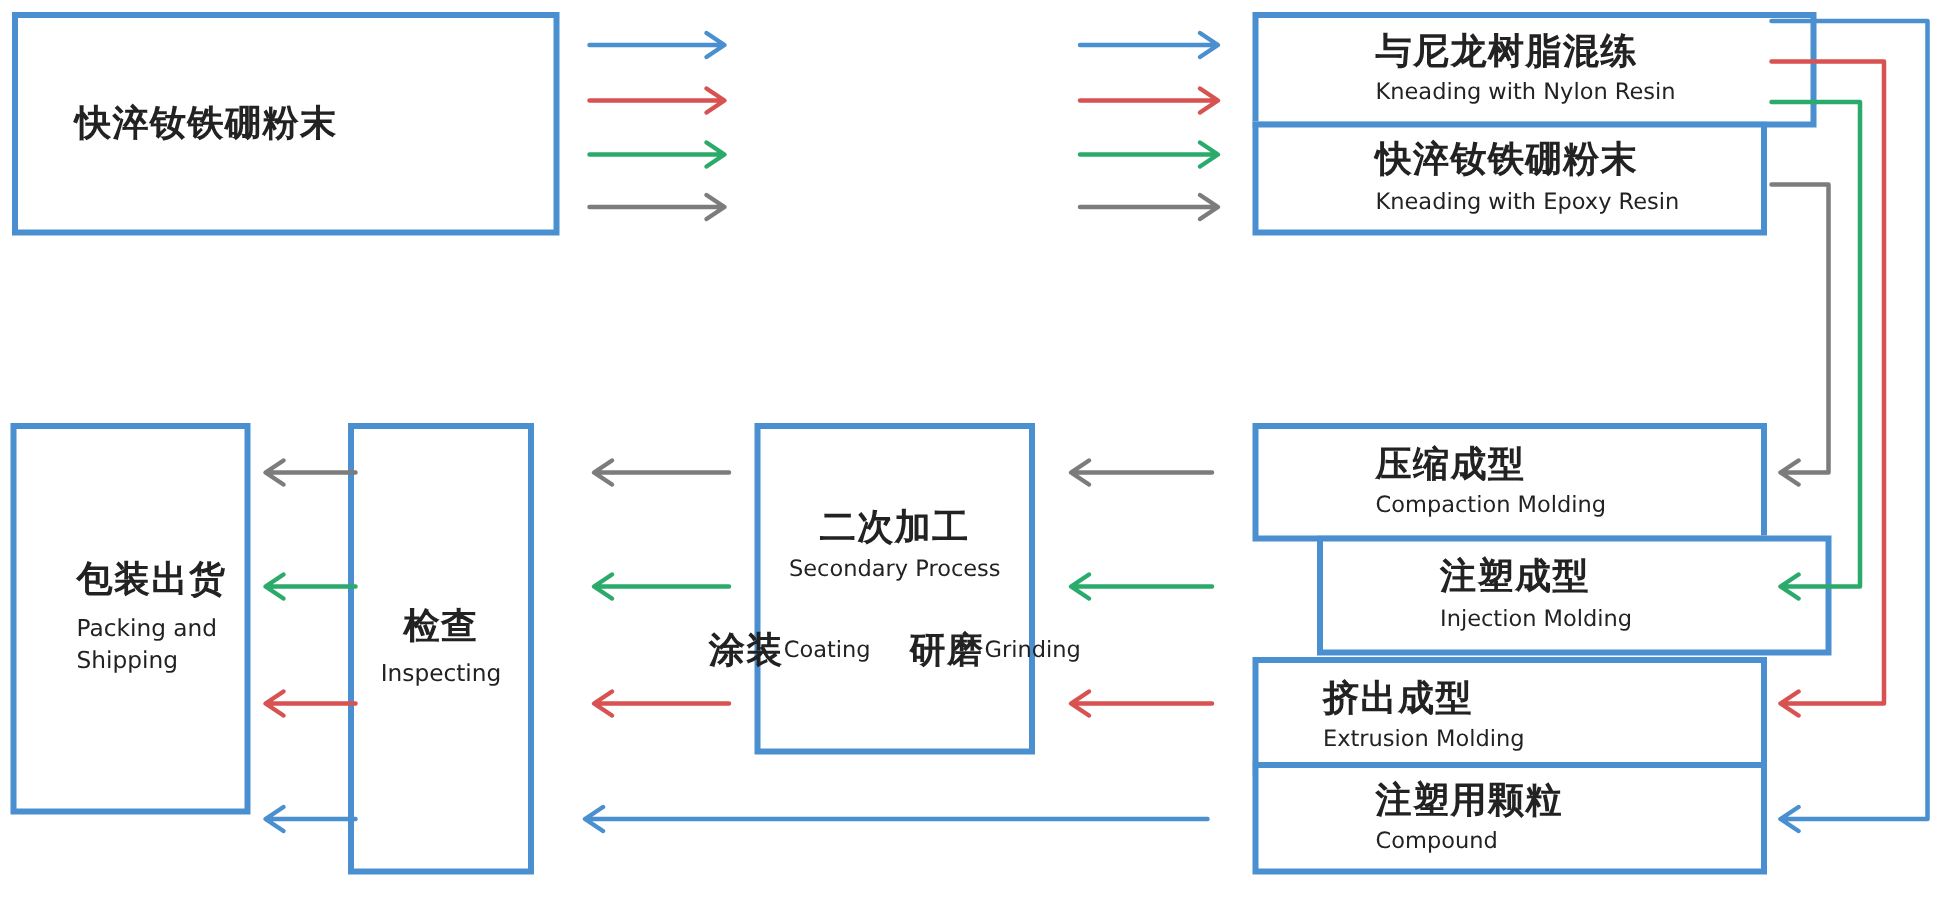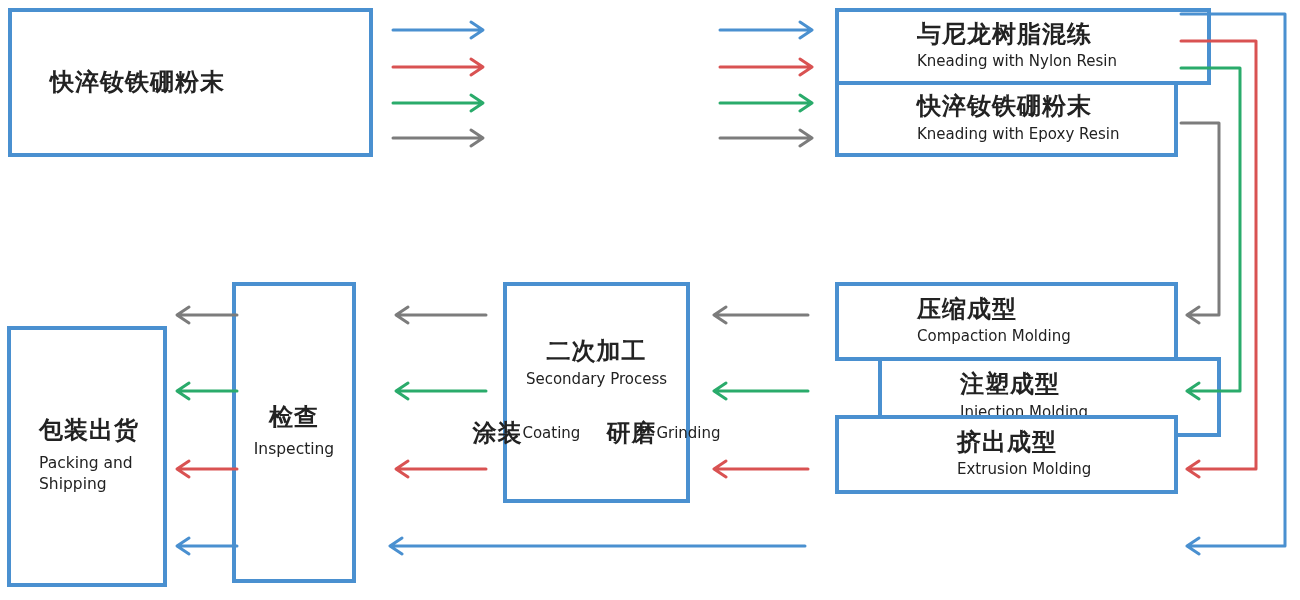--- a/index.html
+++ b/index.html
@@ -63,21 +63,21 @@
   <div class="box left" style="left:835px;top:8px;width:376px;height:77px;padding-left:78px;">
     <div class="zh">与尼龙树脂混练</div>
     <div class="en tight">Kneading with Nylon Resin</div>
   </div>
 
   <div class="box left" style="left:835px;top:81px;width:343px;height:76px;padding-left:78px;">
     <div class="zh">快淬钕铁硼粉末</div>
     <div class="en tight">Kneading with Epoxy Resin</div>
   </div>
 
-  <div class="box left" style="left:7px;top:282px;width:160px;height:261px;padding-left:28px;padding-right:6px;margin-top:44px;">
+  <div class="box left" style="left:7px;top:282px;width:160px;height:261px;padding-left:40px;padding-right:6px;">
     <div class="zh">包装出货</div>
     <div class="en" style="white-space:normal;">Packing and Shipping</div>
   </div>
 
   <div class="box center" style="left:232px;top:282px;width:124px;height:301px;">
     <div class="zh">检查</div>
     <div class="en">Inspecting</div>
   </div>
 
   <div class="box center" style="left:503px;top:282px;width:187px;height:221px;">
@@ -98,25 +98,29 @@
   <div class="box left" style="left:835px;top:282px;width:343px;height:79px;padding-left:78px;">
     <div class="zh">压缩成型</div>
     <div class="en tight">Compaction Molding</div>
   </div>
 
   <div class="box left" style="left:878px;top:357px;width:343px;height:80px;padding-left:78px;">
     <div class="zh">注塑成型</div>
     <div class="en tight">Injection Molding</div>
   </div>
 
-  <div class="box left" style="left:835px;top:415px;width:343px;height:79px;padding-left:118px;">
+  <div class="box left" style="left:835px;top:438px;width:343px;height:79px;padding-left:43px;">
     <div class="zh">挤出成型</div>
     <div class="en tight">Extrusion Molding</div>
   </div>
 
+  <div class="box left" style="left:835px;top:508px;width:343px;height:75px;padding-left:78px;">
+    <div class="zh">注塑用颗粒</div>
+    <div class="en tight">Compound</div>
+  </div>
 
   <svg id="connectors" width="1300" height="600" viewBox="0 0 1300 600">
 
     <path d="M393 30 H481 M471 22 L483 30 L471 38" stroke="#4a90d0"></path>
     <path d="M393 67 H481 M471 59 L483 67 L471 75" stroke="#d95252"></path>
     <path d="M393 103 H481 M471 95 L483 103 L471 111" stroke="#2aab6b"></path>
     <path d="M393 138 H481 M471 130 L483 138 L471 146" stroke="#7c7c7c"></path>
 
     <path d="M720 30 H810 M800 22 L812 30 L800 38" stroke="#4a90d0"></path>
     <path d="M720 67 H810 M800 59 L812 67 L800 75" stroke="#d95252"></path>

